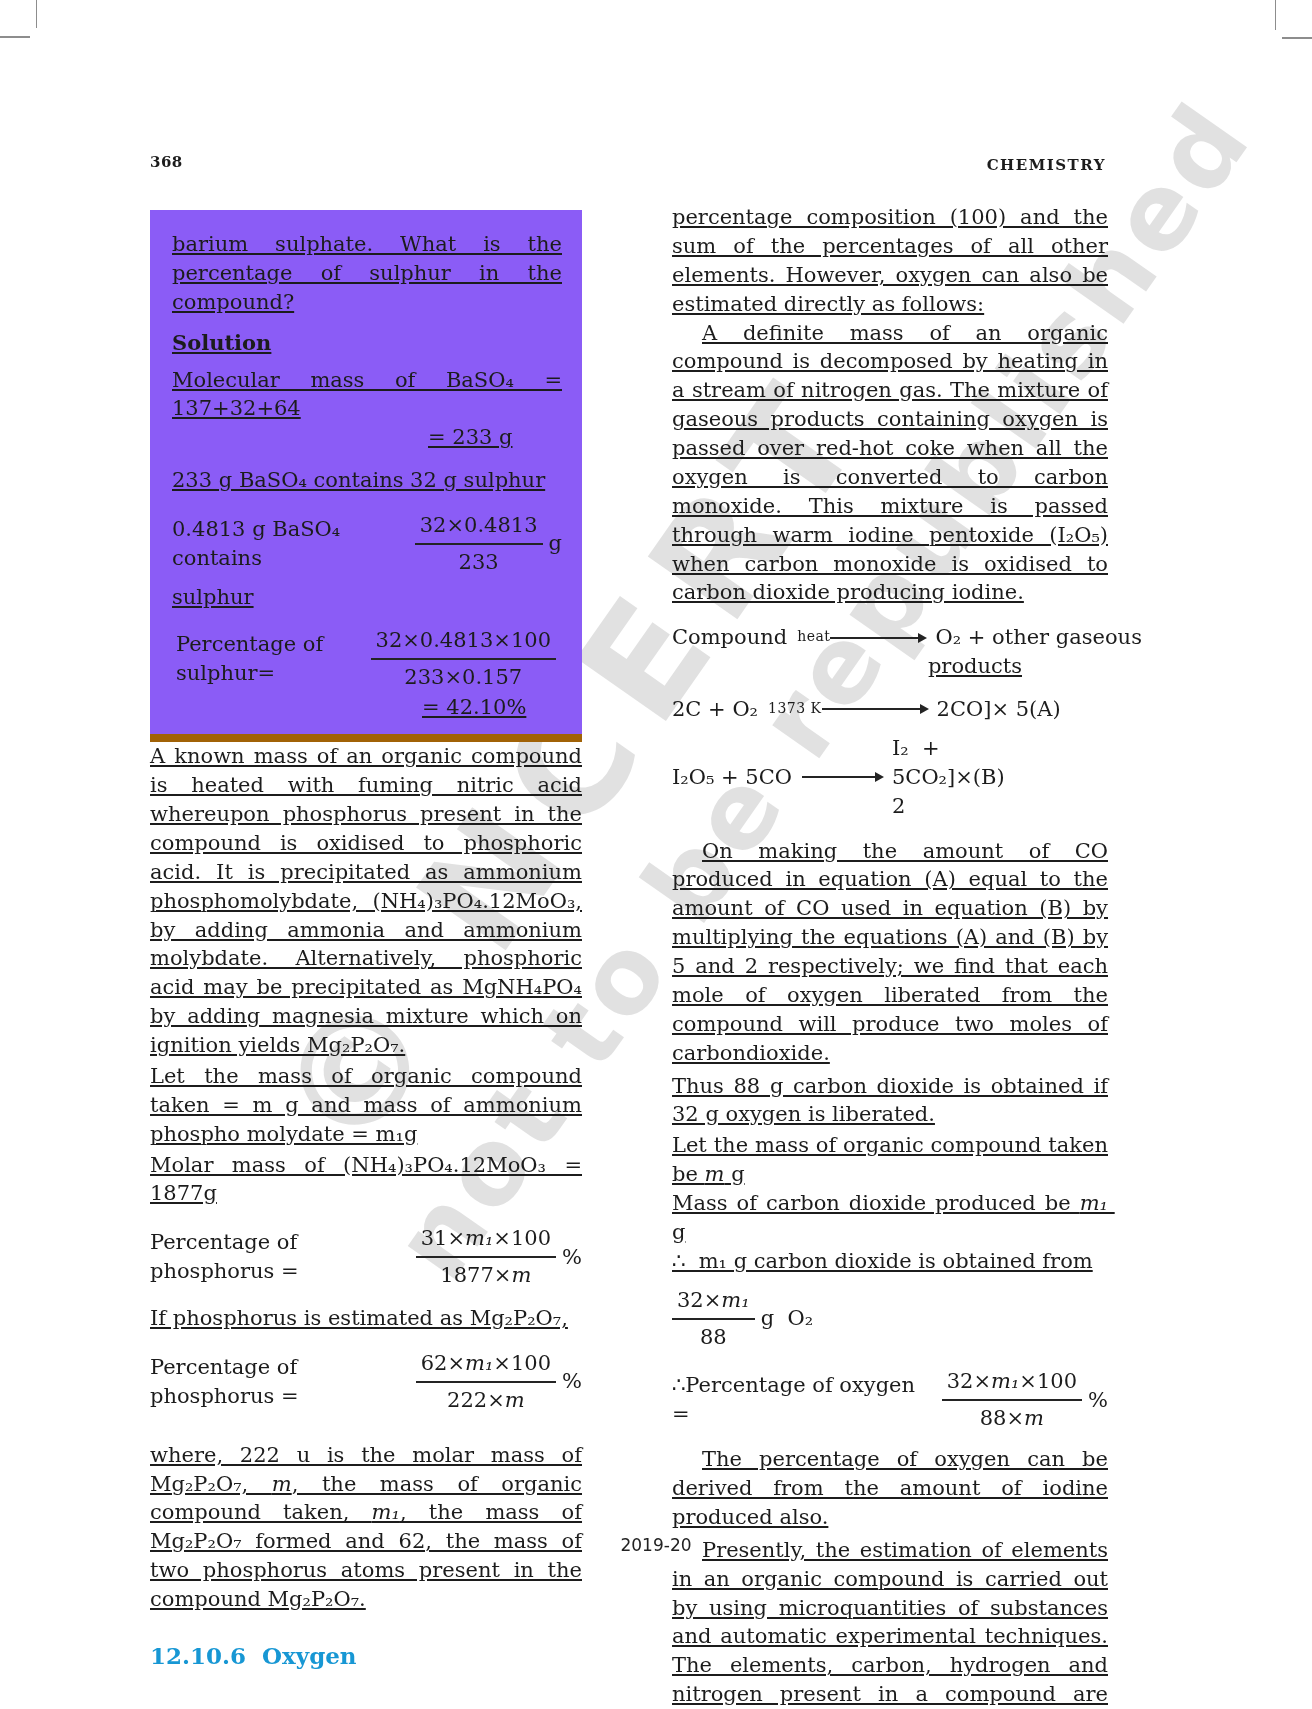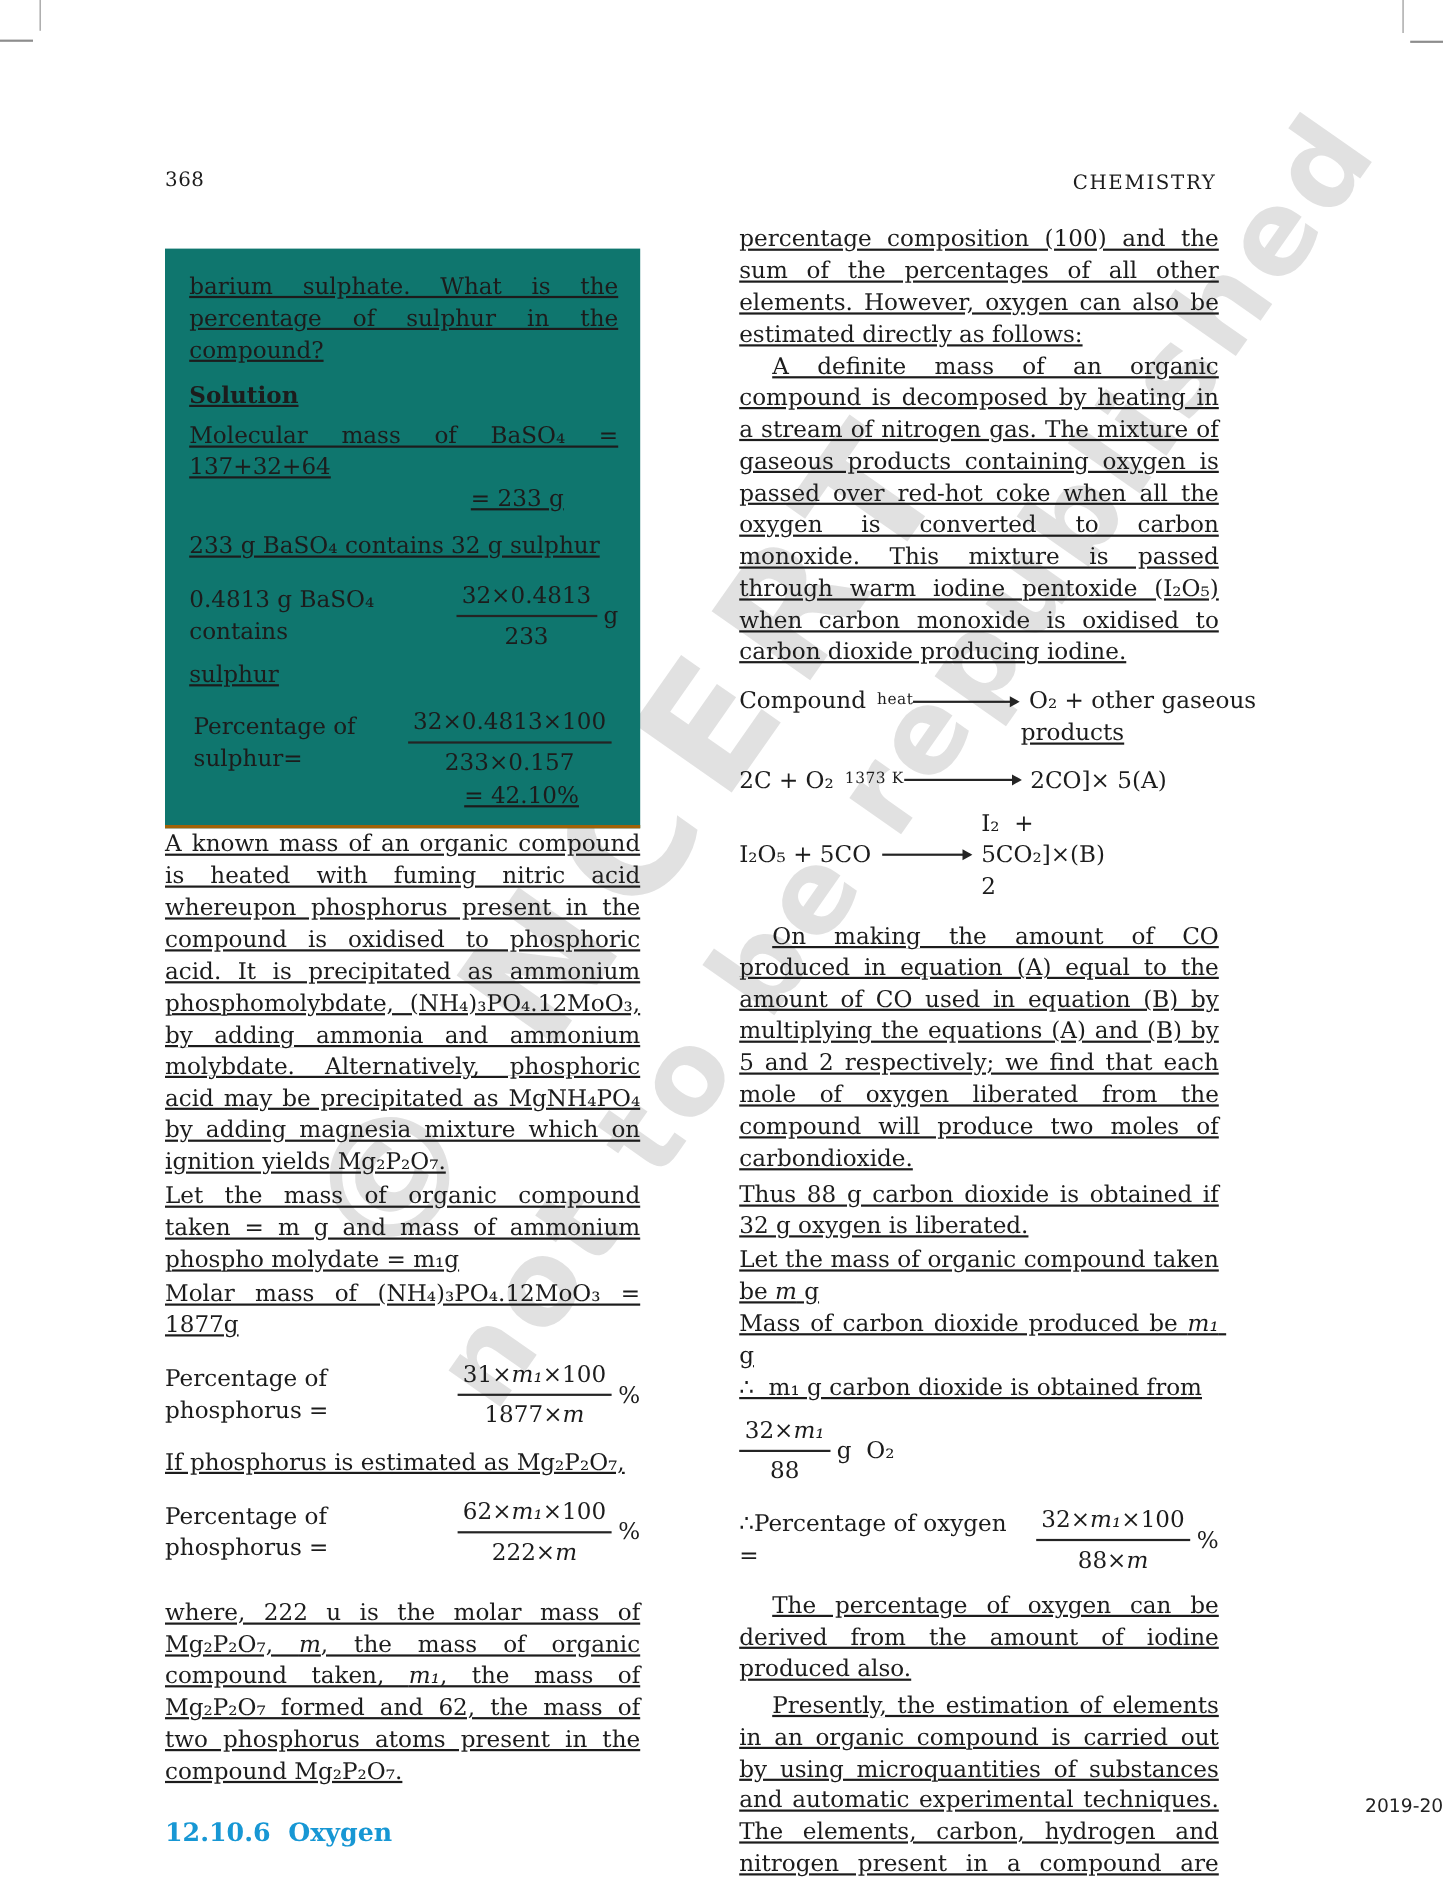--- a/index.html
+++ b/index.html
@@ -2,36 +2,35 @@
 <html><head>
 <meta charset="utf-8">
 <style>
   html,body{margin:0;padding:0;}
   body{
     width:1312px;height:1709px;position:relative;background:#ffffff;
     font-family:"DejaVu Serif","DejaVu Sans",serif;color:#1c1c1c;overflow:hidden;
     -webkit-font-smoothing:antialiased;
   }
   .crop{position:absolute;background:#8d8d8d;}
-  .hdr{position:absolute;font-size:18px;letter-spacing:.5px;}
+  .hdr{position:absolute;font-size:15px;letter-spacing:.5px;font-weight:bold;}
   #pageno{left:150px;top:153px;}
   #runhead{right:206px;top:156px;letter-spacing:1.5px;}
 
   .col{position:absolute;font-size:21px;line-height:1.375;text-align:justify;z-index:2;}
   #col-left{left:150px;top:210px;width:432px;}
   #col-right{left:672px;top:203px;width:436px;}
 
   p{margin:0;text-decoration:underline;}
   .sp-top{margin-top:10px;}
   .indent{text-indent:30px;}
 
   .example-box{
-    background:#0f766e;border-bottom:3px solid #a16207;
+    background:#8b5cf6;border-bottom:8px solid #a16207;
     padding:20px 20px 12px 22px;
-    margin-top:16px;
   }
   .sol-label{font-weight:bold;margin:12px 0 8px;}
   .shift1{margin-left:256px;}
   .shift2{margin-left:250px;margin-top:2px;}
 
   .blue-head{
     color:#1797d4;font-weight:bold;font-size:23px;margin:26px 0 12px;
     text-align:left;white-space:pre-wrap;
   }
   .blue-head.first{margin-top:24px;}
@@ -58,21 +57,21 @@
   .watermark{
     position:absolute;left:130px;top:640px;width:1000px;z-index:1;
     transform:rotate(-55deg);transform-origin:center;
     text-align:center;color:rgba(120,120,120,0.22);
     font-family:"DejaVu Sans",sans-serif;font-weight:bold;pointer-events:none;
   }
   .wm1{font-size:150px;letter-spacing:22px;line-height:1.25;}
   .wm2{font-size:105px;letter-spacing:6px;white-space:nowrap;line-height:1.3;}
 
   #footer{
-    position:absolute;left:0;top:1632px;width:100%;text-align:right;
+    position:absolute;left:0;top:1535px;width:100%;text-align:center;
     font-family:"DejaVu Sans",sans-serif;font-size:17px;color:#222;z-index:2;
   }
 </style>
 </head>
 <body>
 
 <div class="crop" style="left:36px;top:0;width:1px;height:28px;"></div>
 <div class="crop" style="left:0;top:36px;width:30px;height:2px;"></div>
 <div class="crop" style="left:1275px;top:0;width:1px;height:30px;"></div>
 <div class="crop" style="left:1282px;top:37px;width:30px;height:2px;"></div>

